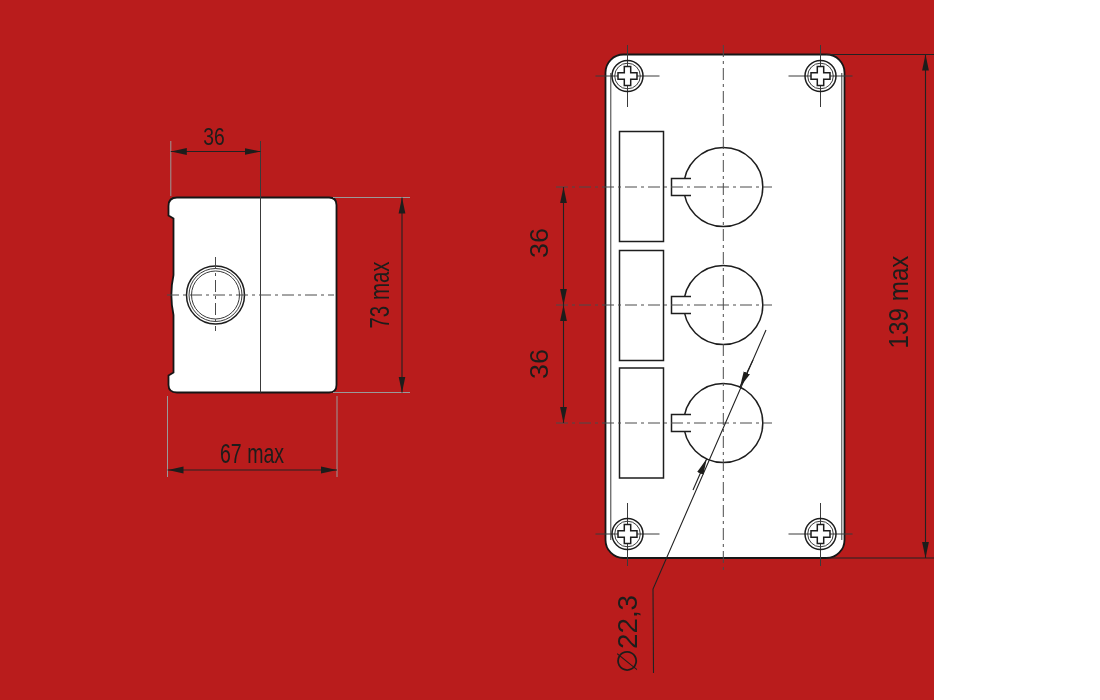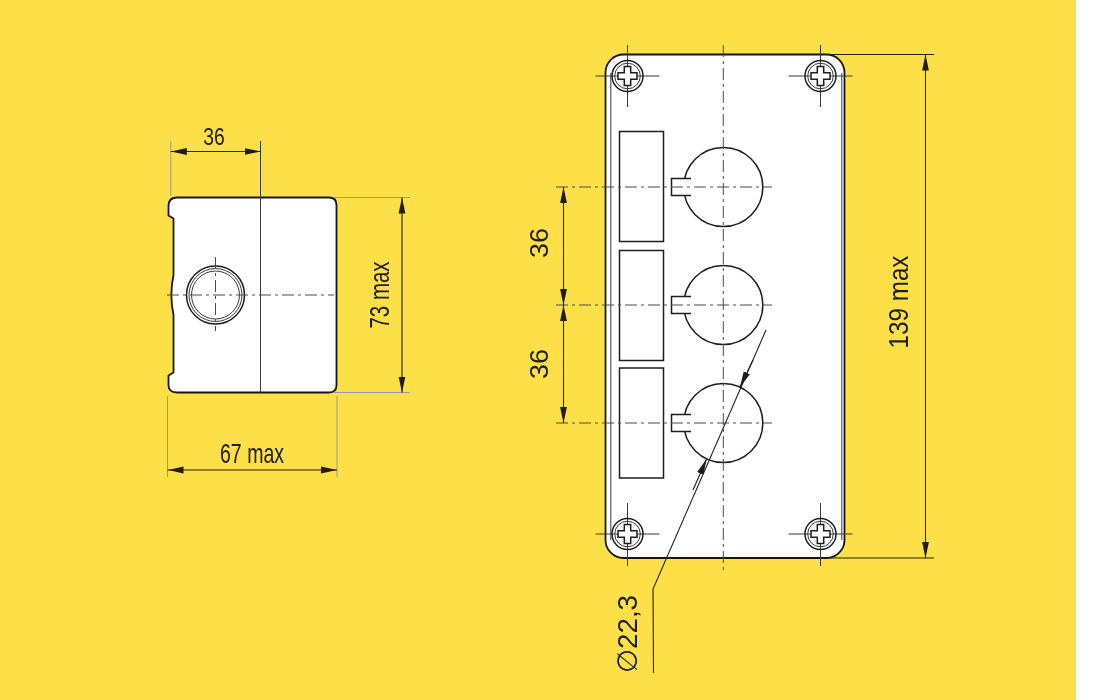--- a/index.html
+++ b/index.html
@@ -1,16 +1,16 @@
 <!DOCTYPE html>
 <html><head>
 <meta charset="utf-8">
 <style>
   html,body{margin:0;padding:0;background:#ffffff;}
-  .stage{width:1076px;height:700px;background:#fde047;overflow:hidden;}
+  .stage{width:934px;height:700px;background:#b91c1c;overflow:hidden;}
   svg{display:block;}
   text{font-family:"Liberation Sans","DejaVu Sans",sans-serif;fill:#1d1d1b;}
   .outline-fill{fill:#ffffff;stroke:#161616;stroke-width:1.8;}
   .med{fill:none;stroke:#1d1d1d;stroke-width:1.5;}
   .thin{fill:none;stroke:#3a3a3a;stroke-width:1;}
   .center{fill:none;stroke:#4a4a4a;stroke-width:1;stroke-dasharray:12 4 3 4;}
   .dim{fill:none;stroke:#222222;stroke-width:1.1;}
   .ext{fill:none;stroke:#9a9a9a;stroke-width:1;}
   .notch{fill:#ffffff;stroke:#1d1d1d;stroke-width:1.5;}
   .crossfill{fill:#ffffff;stroke:#1d1d1d;stroke-width:1.5;}

